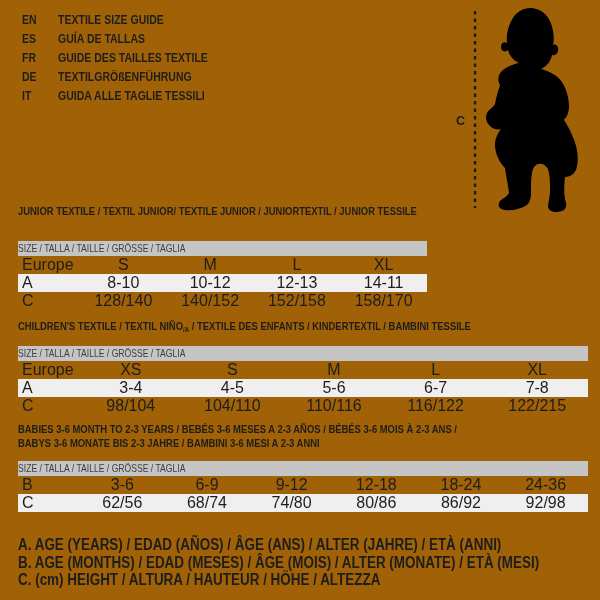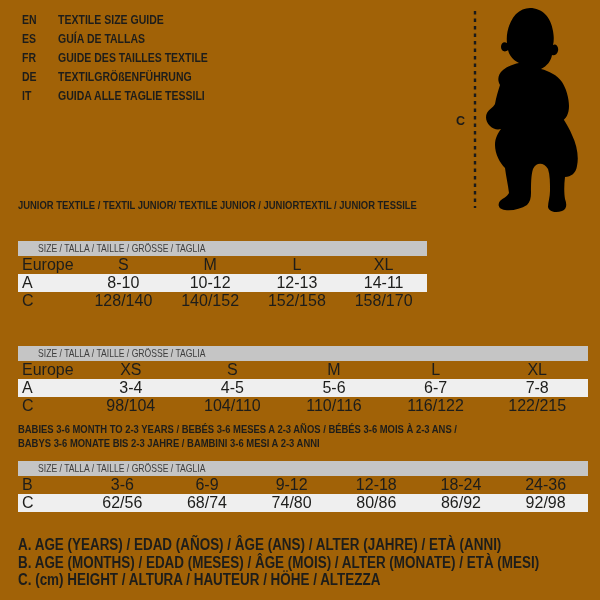--- a/index.html
+++ b/index.html
@@ -16,21 +16,21 @@
   .lang-code{width:43px;}
   
   #figure{position:absolute;left:450px;top:5px;width:140px;height:215px;}
 
   
   .tbl-title{position:absolute;left:18px;font-weight:bold;font-size:11.5px;line-height:14px;letter-spacing:0;}
   .sub{font-size:7.5px;vertical-align:-2px;}
 
   
   .size-table{position:absolute;left:18px;}
-  .size-bar{height:15px;line-height:15px;background:#c5c5c5;color:#3d3d3d;font-size:10.5px;padding-left:20px;}
+  .size-bar{height:15px;line-height:15px;background:#c5c5c5;color:#3d3d3d;font-size:10.5px;padding-left:0;}
   table{border-collapse:collapse;table-layout:fixed;width:100%;}
   td{height:16px;font-size:16px;text-align:center;padding:0;vertical-align:middle;}
   td.lbl{width:58px;text-align:left;padding-left:4px;}
   tr.alt{background:#efefef;}
 
   
   #footnotes{position:absolute;left:18px;top:536px;}
   .footnote{height:17.5px;line-height:17.5px;font-weight:bold;font-size:16px;}
 </style>
 </head>
@@ -101,21 +101,21 @@
         C 47 75 48 69 53 65
         C 58 61 64 59 69 58
         C 63 55 59 50 58 45
         C 55 48 51 46 51 42
         C 51 38 54 36 57 38
         C 56 30 58 18 66 9
         C 70 5 75 3 80 3 Z"></path>
     </svg>
   </div>
 
-  <div class="tbl-title" style="top:198px;text-decoration:underline;">
+  <div class="tbl-title" style="top:204px;text-decoration:underline;">
     <span class="cond82">JUNIOR TEXTILE / TEXTIL JUNIOR/ TEXTILE JUNIOR / JUNIORTEXTIL / JUNIOR TESSILE</span>
   </div>
   <div class="size-table" style="top:241px;width:409px;">
     <div class="size-bar">
       <span class="cond82">SIZE / TALLA / TAILLE / GRÖSSE / TAGLIA</span>
     </div>
     <table>
       <tbody>
           <tr>
         <td class="lbl">Europe</td>
@@ -135,20 +135,23 @@
         <td class="lbl">C</td>
         <td>128/140</td>
         <td>140/152</td>
         <td>152/158</td>
         <td>158/170</td>
       </tr>
     </tbody>
       </table>
   </div>
 
+  <div class="tbl-title" style="top:319px;">
+    <span class="cond82"><span>CHILDREN'S TEXTILE / TEXTIL NIÑO</span><span class="sub">/A</span><span> / TEXTILE DES ENFANTS / KINDERTEXTIL / BAMBINI TESSILE</span></span>
+  </div>
   <div class="size-table" style="top:346px;width:570px;">
     <div class="size-bar">
       <span class="cond82">SIZE / TALLA / TAILLE / GRÖSSE / TAGLIA</span>
     </div>
     <table>
       <tbody>
           <tr>
         <td class="lbl">Europe</td>
         <td>XS</td>
         <td>S</td>

